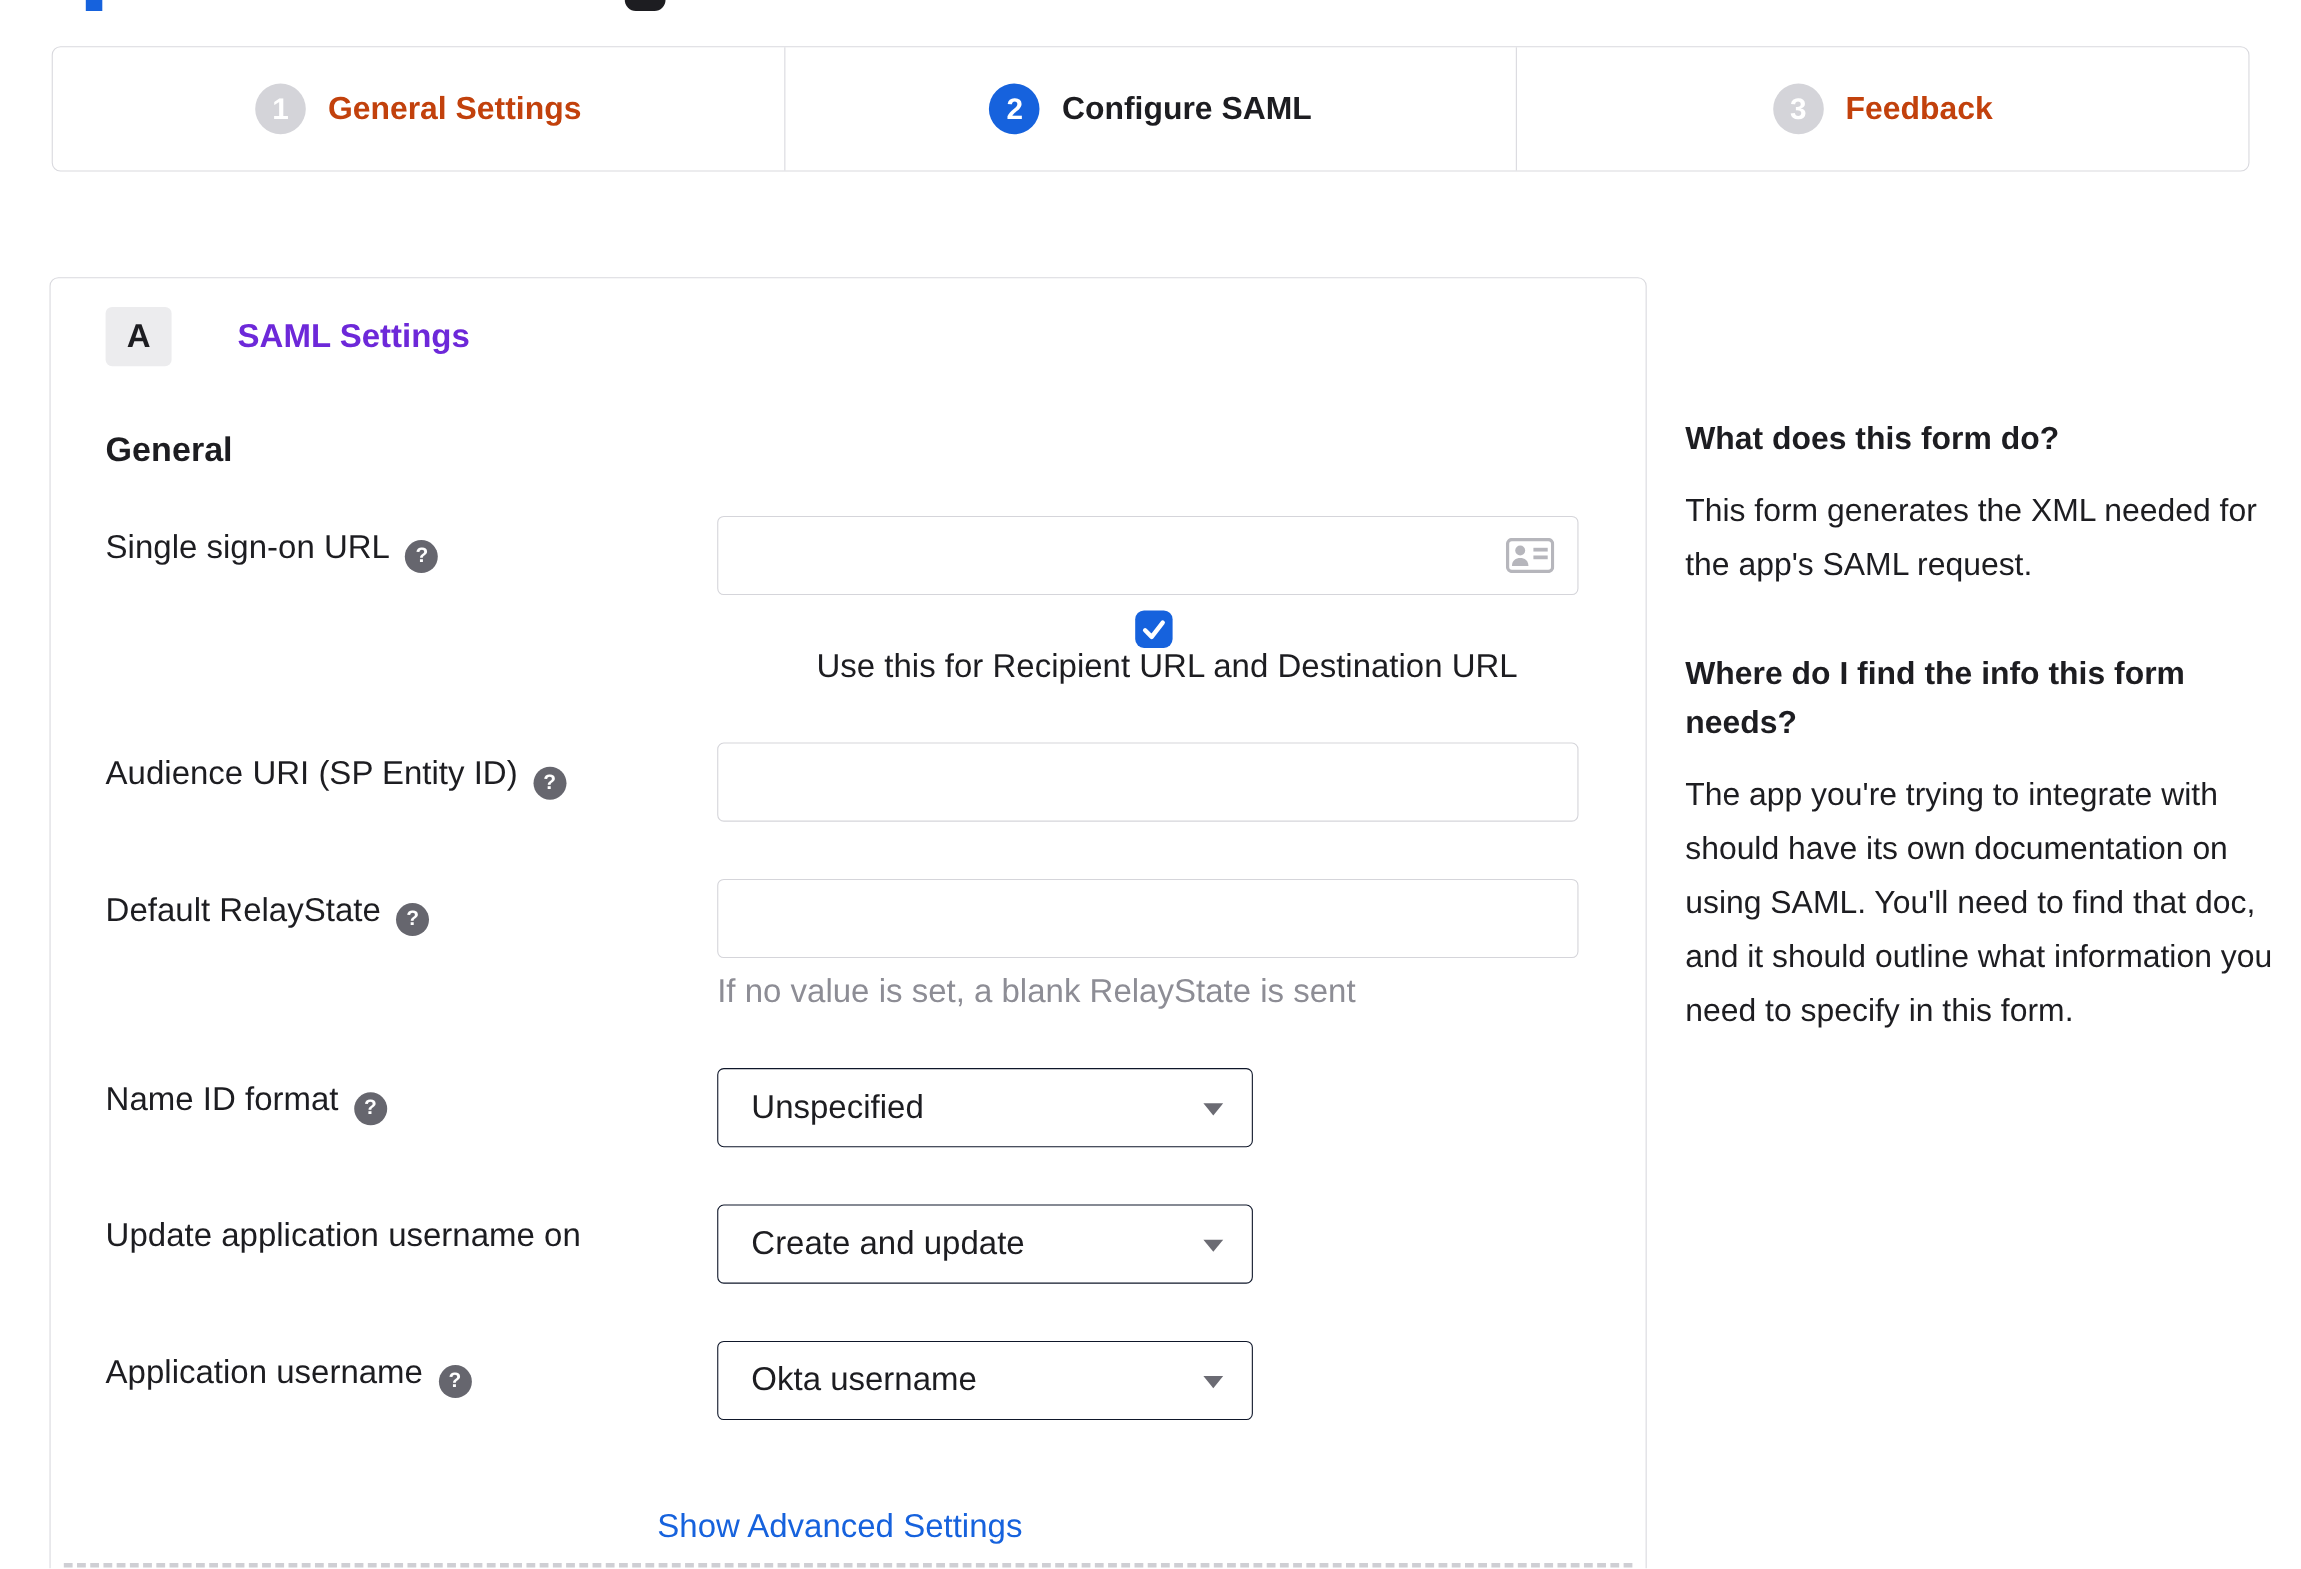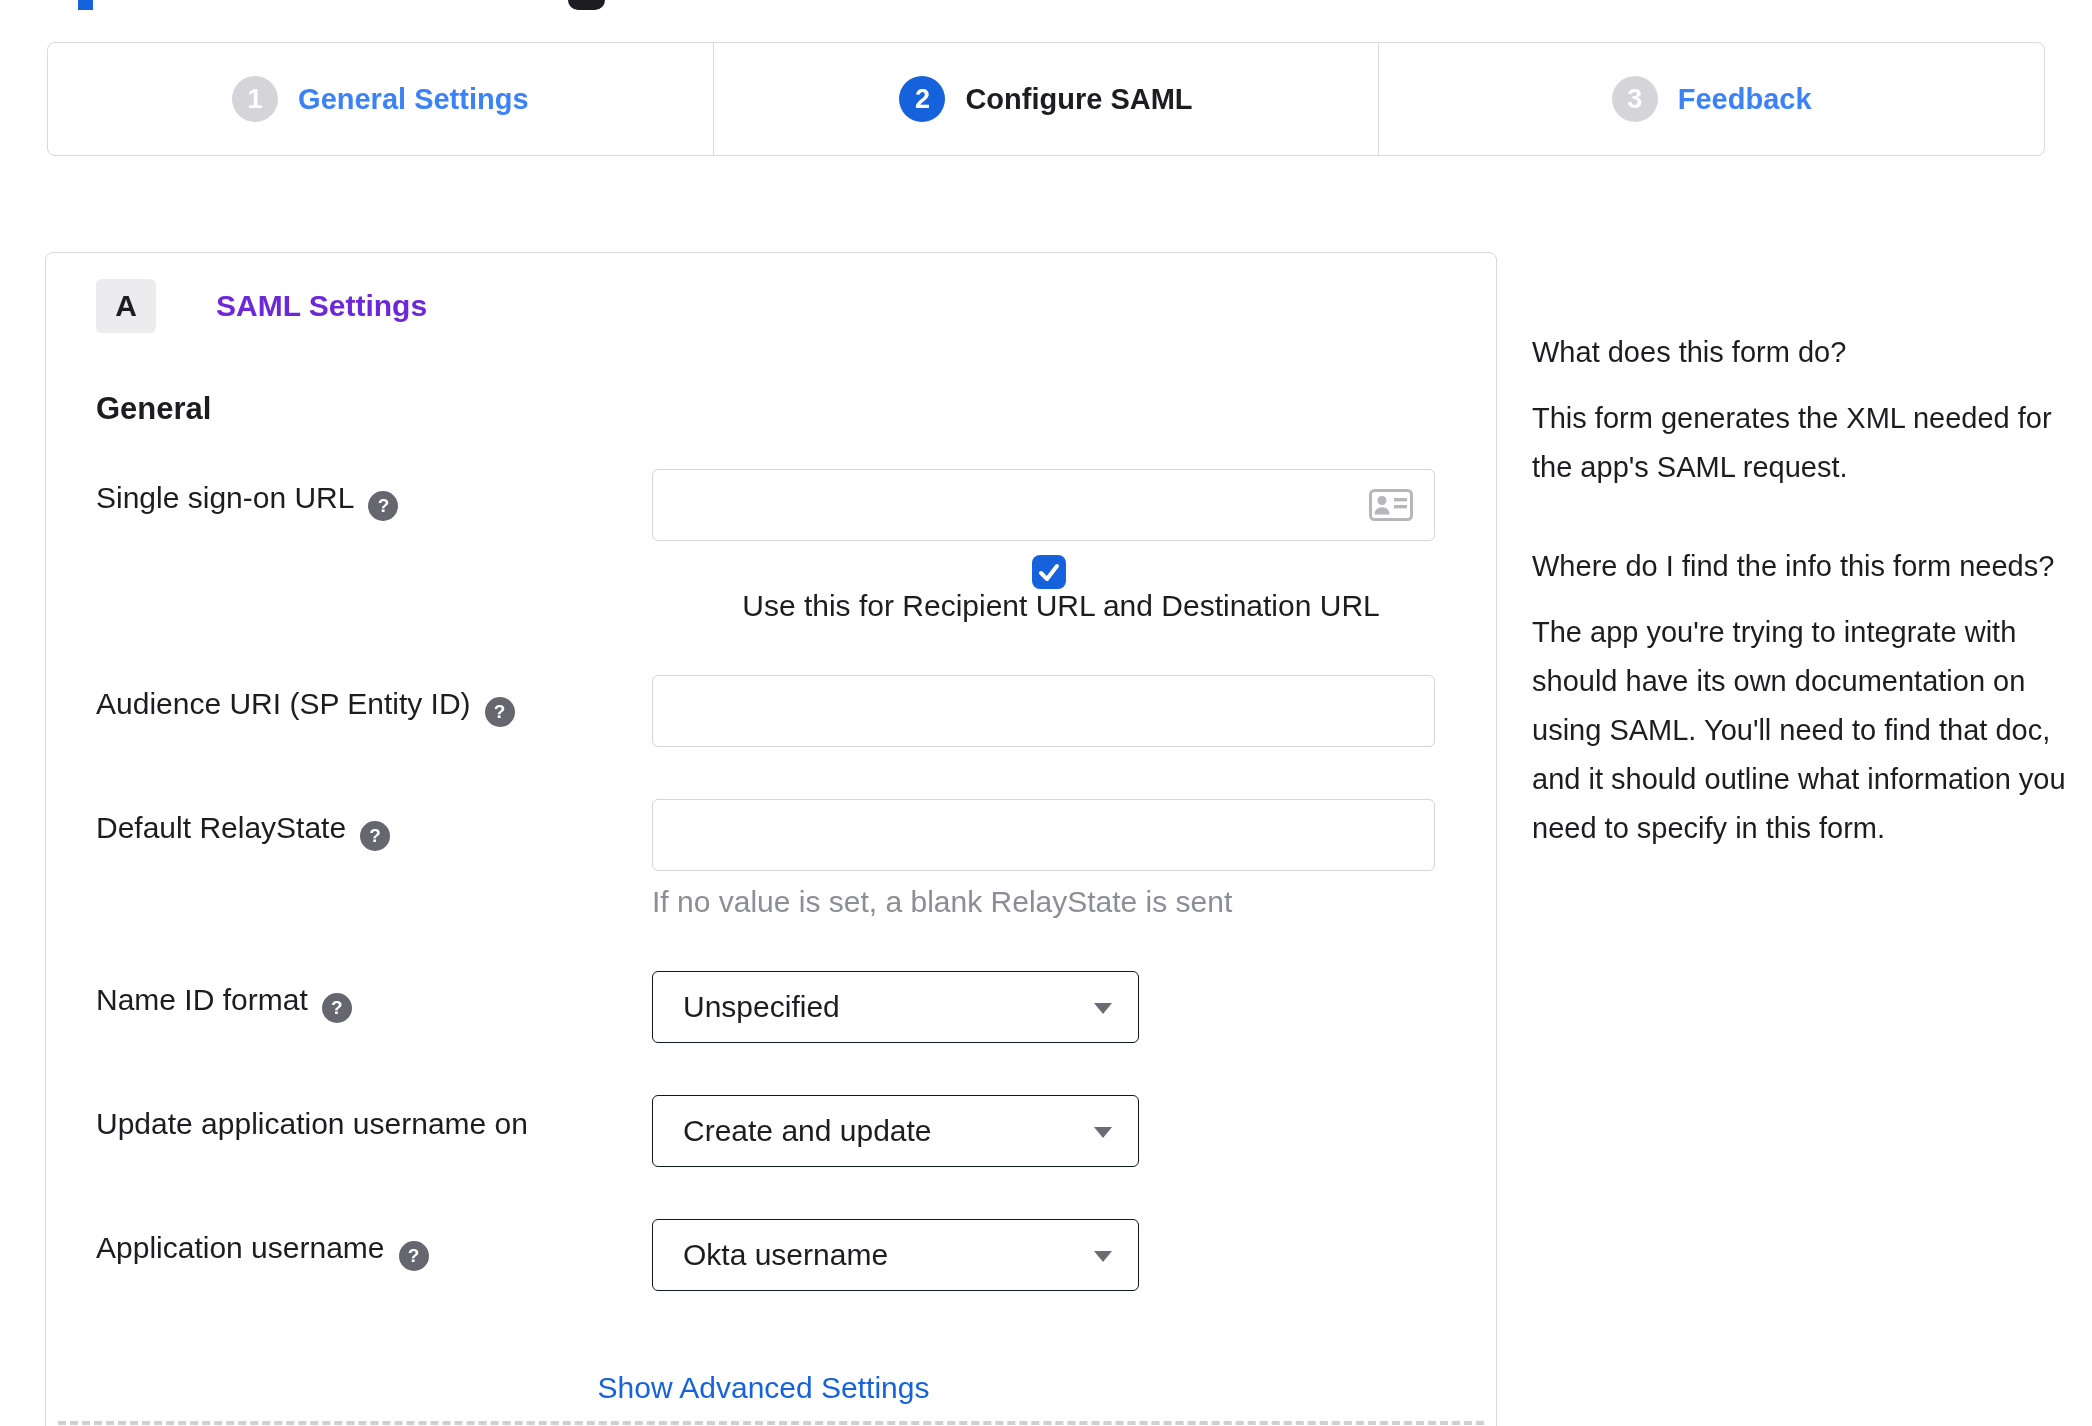--- a/index.html
+++ b/index.html
@@ -39,21 +39,21 @@
   .step + .step { border-left: 1px solid #d9d9de; }
   .step-num {
     width: 46px; height: 46px; border-radius: 50%;
     background: #d4d4d9; color: #ffffff;
     font-size: 27px; font-weight: bold;
     display: flex; align-items: center; justify-content: center;
     flex: 0 0 auto;
   }
   .step-label {
     margin-left: 20px;
-    font-size: 29px; font-weight: bold; color: #3b82f6;
+    font-size: 29px; font-weight: bold; color: #c2410c;
     white-space: nowrap;
   }
   .step.active .step-num { background: #1662dd; }
   .step.active .step-label { color: #1d1d21; }
 
   
   .panel {
     position: absolute; left: 45px; top: 252px;
     width: 1452px; height: 1250px;
     border: 1px solid #d9d9de; border-radius: 8px;
@@ -141,22 +141,22 @@
   .dashed-sep {
     position: absolute; left: 12px; right: 12px; top: 1168px;
     border-top: 4px dashed #cfcfd4;
   }
 
   
   .sidebar {
     position: absolute; left: 1532px; top: 330px; width: 540px;
   }
   .sidebar-heading {
-    font-size: 29px; font-weight: normal; color: #1d1d21;
-    line-height: 44px; margin-bottom: 20px;
+    font-size: 29px; font-weight: bold; color: #1d1d21;
+    line-height: 44px; margin-bottom: 20px; margin-top: 47px;
   }
   .sidebar-body {
     font-size: 29px; color: #1d1d21;
     line-height: 49px; margin-bottom: 52px;
   }
 </style>
 </head>
 <body>
 
 <div class="page">

